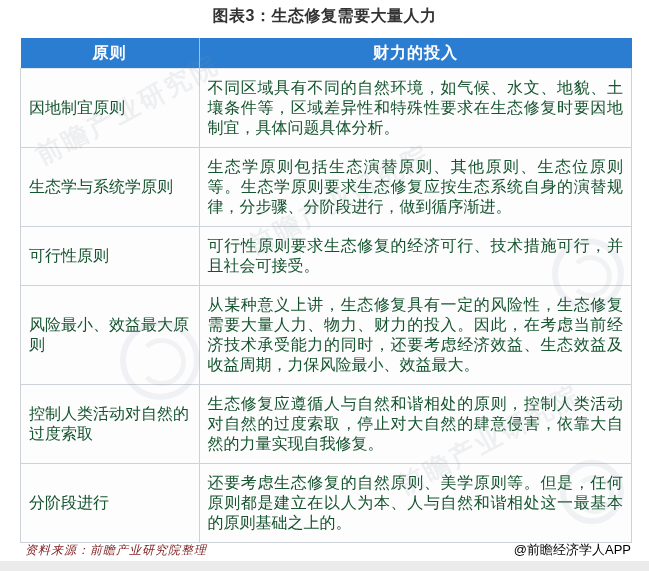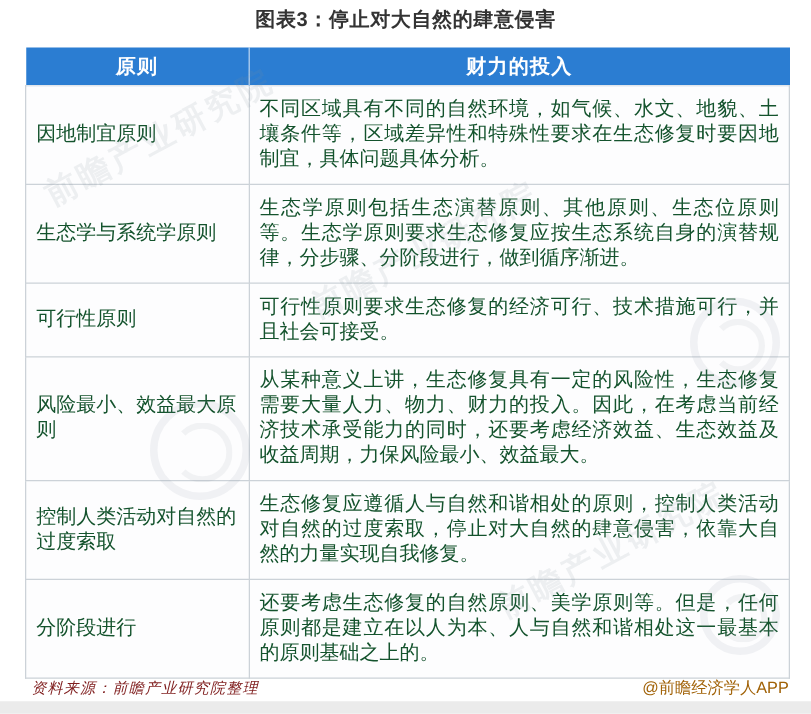--- a/index.html
+++ b/index.html
@@ -50,21 +50,21 @@
   .tbl tbody tr:first-child td { border-top: 1px solid #e2e6ea; }
 
   .footer-source {
     position: absolute; left: 25px; top: 542px;
     font-size: 12px; font-style: italic; color: #7f1d1d;
     letter-spacing: 1px;
     z-index: 3;
   }
   .footer-credit {
     position: absolute; right: 18px; top: 541px;
-    font-size: 13px; color: #a16207;
+    font-size: 13px; color: #000000;
     z-index: 3;
   }
   .bottom-strip {
     position: absolute; bottom: 0; left: 0;
     width: 649px; height: 10px;
     background: #ebebeb;
   }
 
   
   .wm {
@@ -92,21 +92,21 @@
     left: 18%; top: 18%;
     width: 55%; height: 55%;
     border: 5px solid rgba(140,150,160,0.10);
     border-left-color: transparent;
     border-radius: 50%;
   }
 </style>
 </head>
 <body>
 
-<div class="title">图表3：停止对大自然的肆意侵害</div>
+<div class="title">图表3：生态修复需要大量人力</div>
 
 <table class="tbl">
   <thead>
     <tr>
       <th class="c1">原则</th>
       <th>财力的投入</th>
     </tr>
   </thead>
   <tbody>
     <tr>

